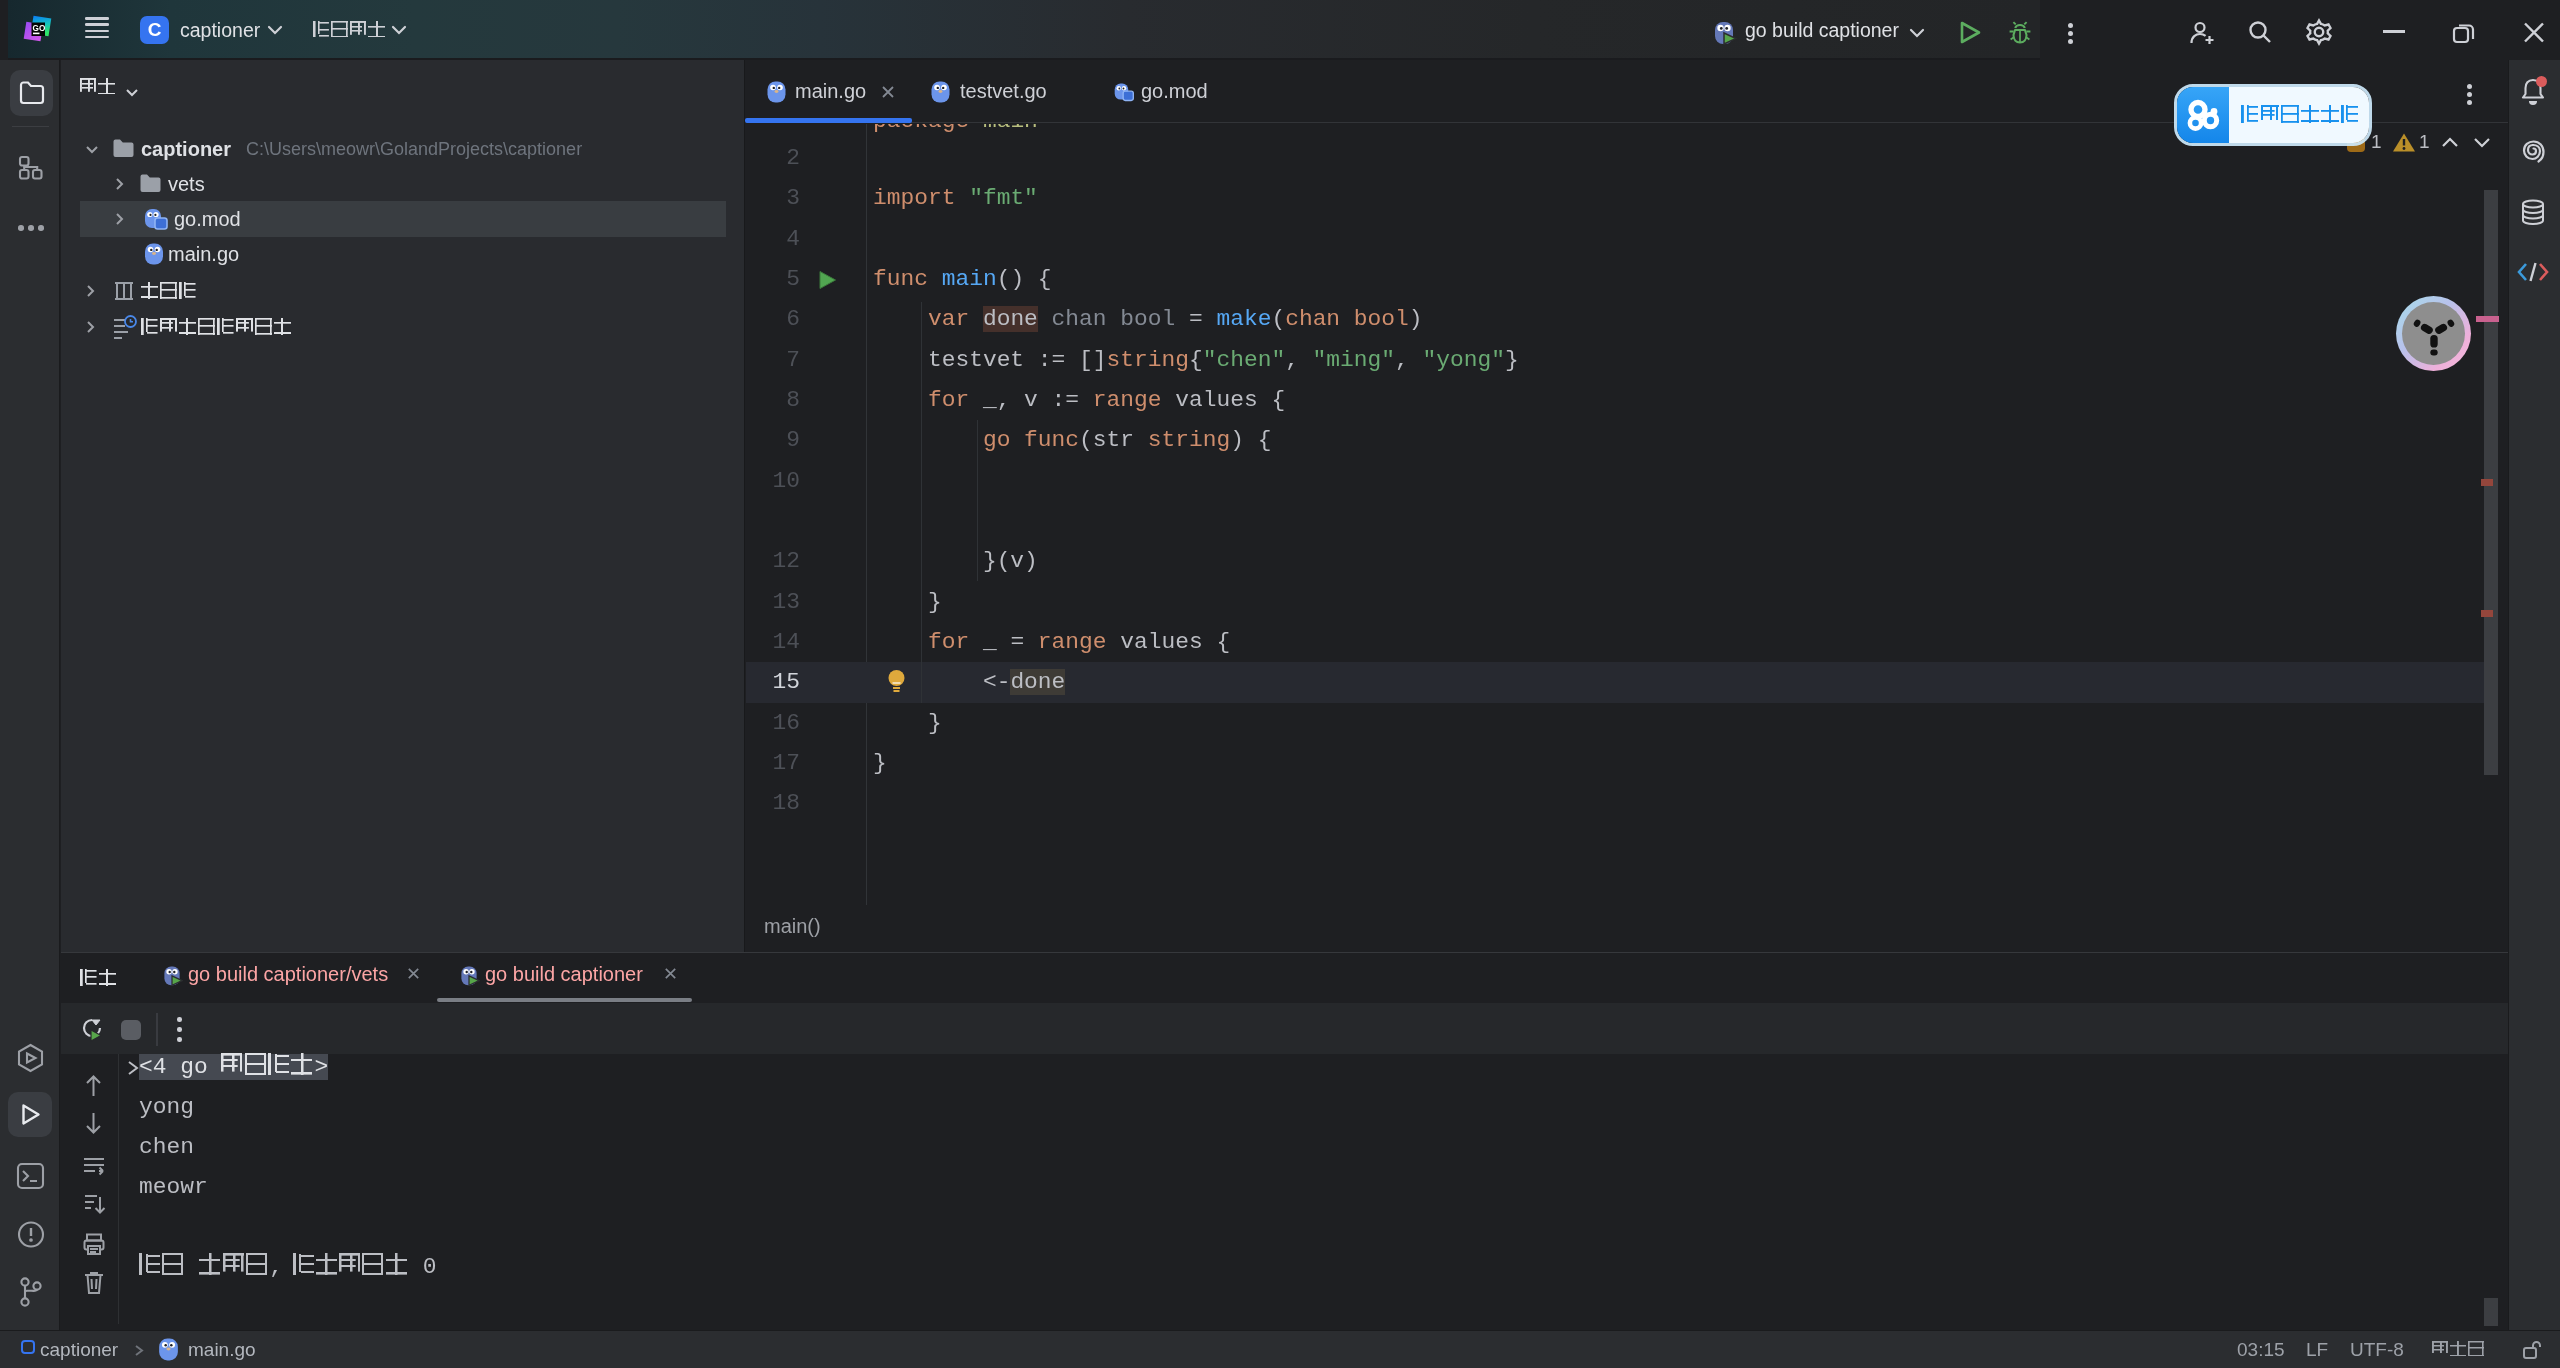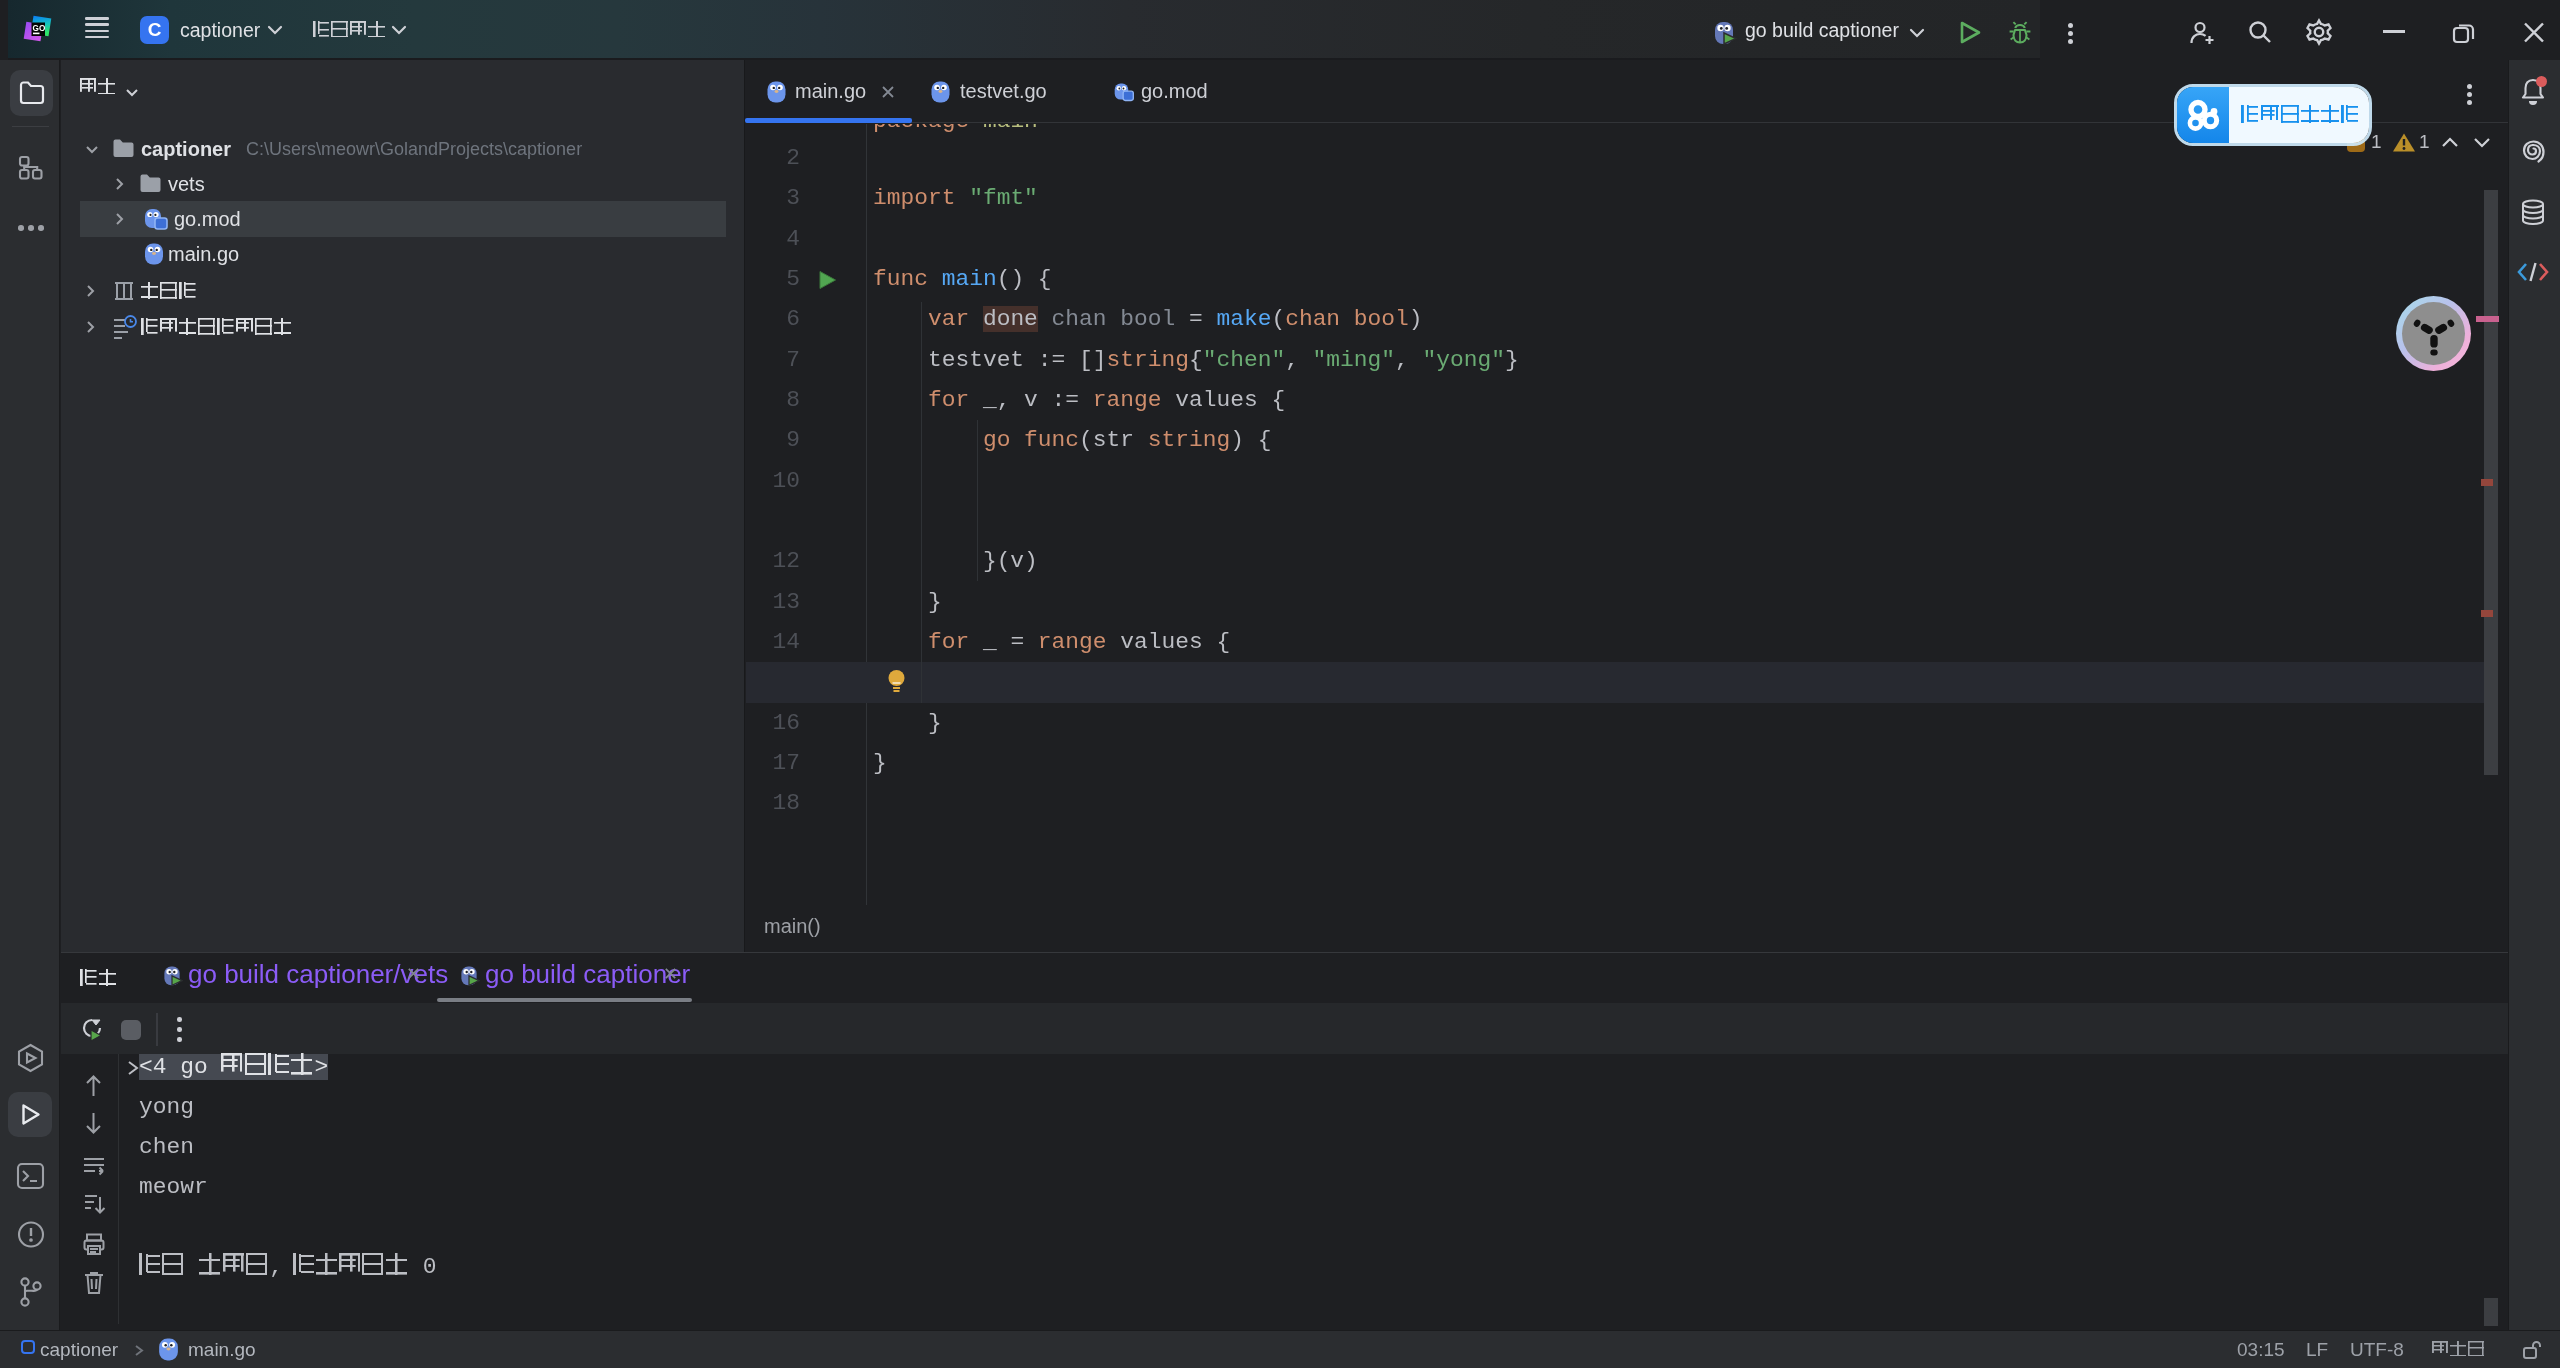--- a/index.html
+++ b/index.html
@@ -48,21 +48,21 @@
 #code{position:absolute;left:746px;top:124px;width:1738px;height:781px;overflow:hidden;font-family:"Liberation Mono",monospace;font-size:22.9px}
 .ln{position:absolute;left:0;width:100%;height:40.33px;line-height:40.33px;white-space:pre}
 .num{position:absolute;left:0;width:54px;text-align:right;color:#4D5057}
 .ct{position:absolute;left:127px;top:0;white-space:pre}
 .k{color:#CF8E6D}.s{color:#6AAB73}.fb{color:#56A8F5}.dm{color:#848a94}.t{color:#BCBEC4}
 .pk{color:#B3B363}.pc{color:#CDB769}
 .hl{background:#45302B}
 #gutline{position:absolute;left:866px;top:124px;width:1px;height:818px;background:#313438}
 .iguide{position:absolute;width:1px;background:#2F3236}
 
-.rtab{position:absolute;top:0;height:50px;line-height:50px;color:#8b5cf6;font-size:26px}
+.rtab{position:absolute;top:0;height:50px;line-height:50px;color:#fca5a5;font-size:20px}
 
 #console{position:absolute;left:57px;top:94px;right:0;bottom:0;font-family:"Liberation Mono",monospace;font-size:22.9px;color:#BCBEC4}
 .cline{position:absolute;left:21px;height:40px;line-height:40px;white-space:pre}
 
 .dot{position:absolute;border-radius:50%}
 </style></head>
 <body>
 
 <div id="titlebar">
 
@@ -349,20 +349,21 @@
   <div class="ln" style="top:94.7px"><span class="num">4</span></div>
   <div class="ln" style="top:135px"><span class="num">5</span><span class="ct"><span class="k">func </span><span class="fb">main</span><span class="t">() {</span></span></div>
   <div class="ln" style="top:175.3px"><span class="num">6</span><span class="ct"><span class="t">    </span><span class="k">var </span><span class="t hl">done</span><span class="dm"> chan bool </span><span class="t">= </span><span class="fb">make</span><span class="t">(</span><span class="k">chan bool</span><span class="t">)</span></span></div>
   <div class="ln" style="top:215.7px"><span class="num">7</span><span class="ct"><span class="t">    testvet := []</span><span class="k">string</span><span class="t">{</span><span class="s">"chen"</span><span class="t">, </span><span class="s">"ming"</span><span class="t">, </span><span class="s">"yong"</span><span class="t">}</span></span></div>
   <div class="ln" style="top:256px"><span class="num">8</span><span class="ct"><span class="t">    </span><span class="k">for </span><span class="t">_, v := </span><span class="k">range </span><span class="t">values {</span></span></div>
   <div class="ln" style="top:296.3px"><span class="num">9</span><span class="ct"><span class="t">        </span><span class="k">go func</span><span class="t">(str </span><span class="k">string</span><span class="t">) {</span></span></div>
   <div class="ln" style="top:336.7px"><span class="num">10</span></div>
   <div class="ln" style="top:417.3px"><span class="num">12</span><span class="ct"><span class="t">        }(v)</span></span></div>
   <div class="ln" style="top:457.7px"><span class="num">13</span><span class="ct"><span class="t">    }</span></span></div>
   <div class="ln" style="top:498px"><span class="num">14</span><span class="ct"><span class="t">    </span><span class="k">for </span><span class="t">_ = </span><span class="k">range </span><span class="t">values {</span></span></div>
+  <div class="ln" style="top:538.3px"><span class="num" style="color:#D1D4DA">15</span><span class="ct"><span class="t">        &lt;-</span><span class="t" style="background:#3E3B36">done</span></span></div>
   <div class="ln" style="top:578.7px"><span class="num">16</span><span class="ct"><span class="t">    }</span></span></div>
   <div class="ln" style="top:619px"><span class="num">17</span><span class="ct"><span class="t">}</span></span></div>
   <div class="ln" style="top:659.3px"><span class="num">18</span></div>
 
   <svg class="abs" style="left:69px;top:144px" width="24" height="24" viewBox="0 0 24 24">
       <path d="M5 3.5 L20.5 12 L5 20.5 Z" fill="#51A651" stroke="#3b7a3b" stroke-width="1"></path>
     </svg>
 
   <svg class="abs" style="left:140px;top:544px" width="21" height="28" viewBox="0 0 21 28">
     <circle cx="10.5" cy="10" r="8" fill="#DFA93C"></circle>

